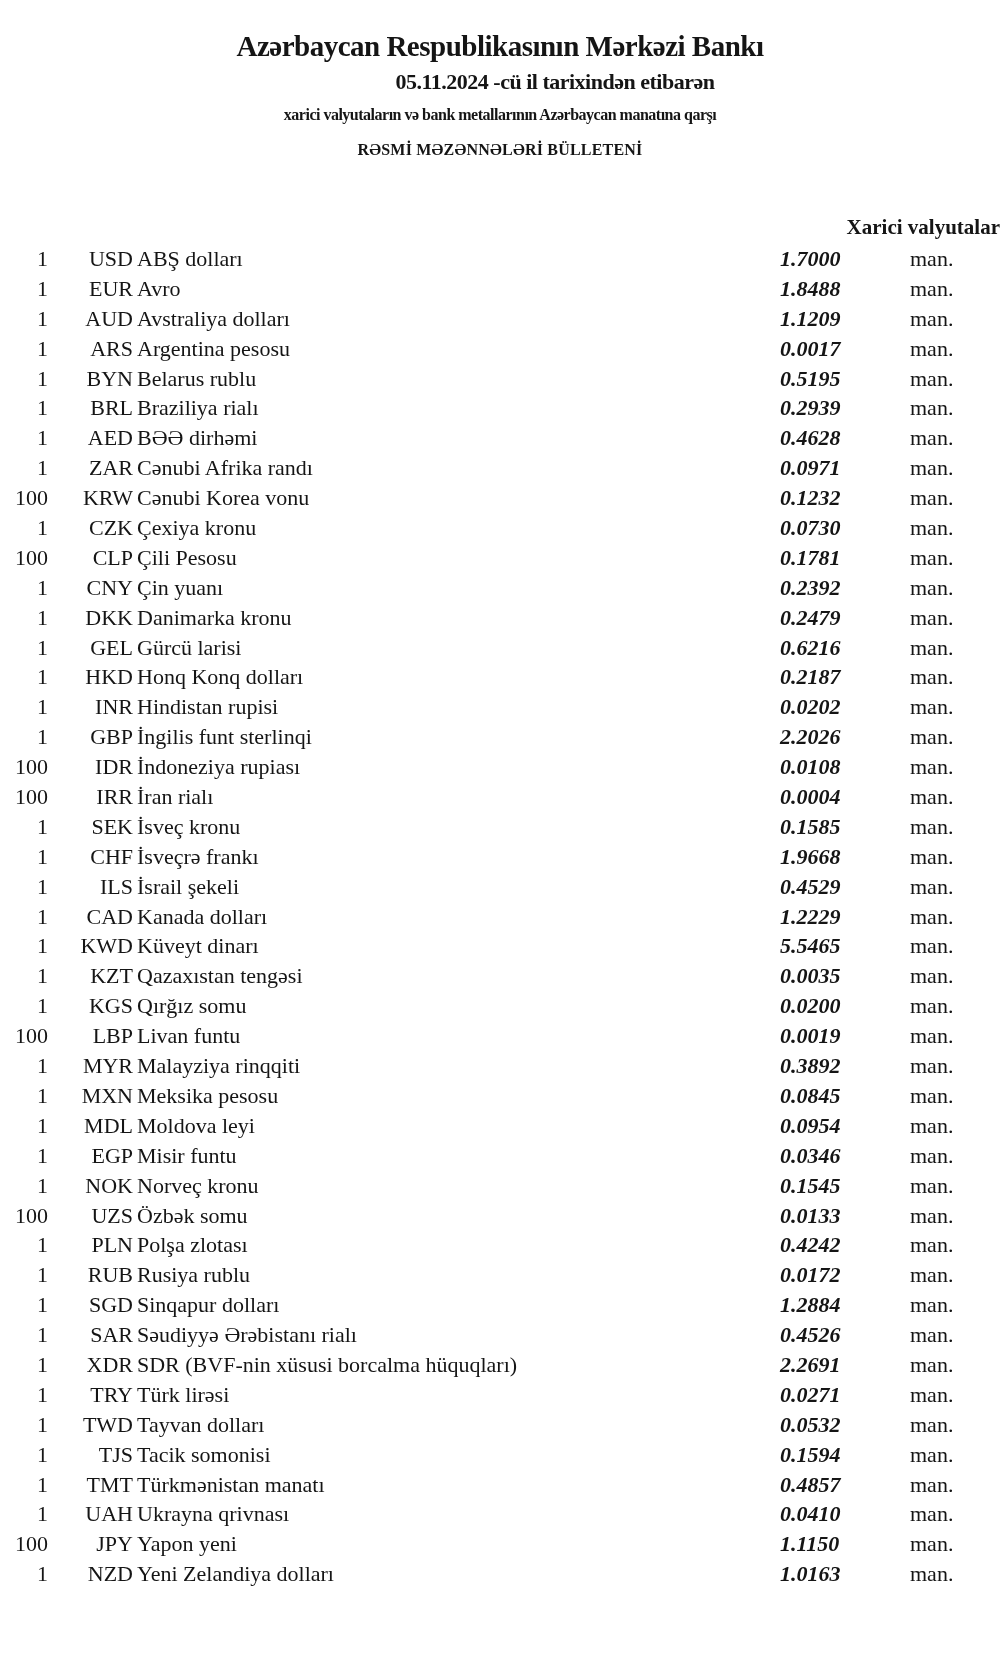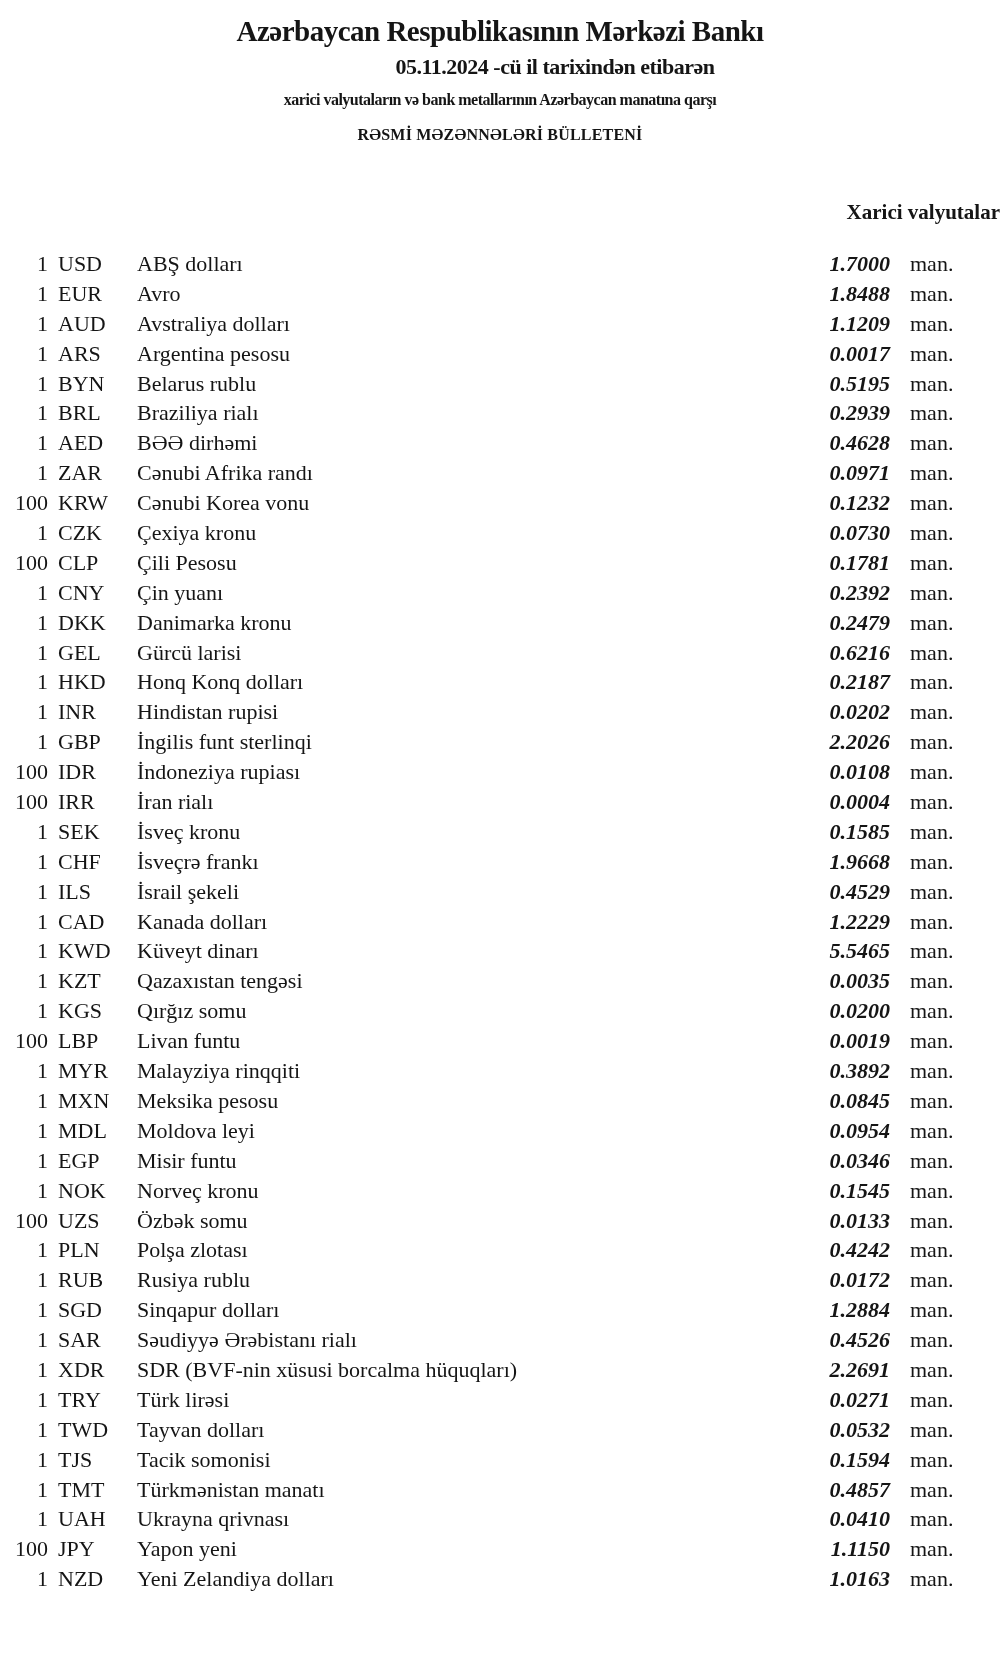--- a/index.html
+++ b/index.html
@@ -8,21 +8,21 @@
     background: #ffffff;
   }
   body {
     width: 1000px;
     height: 1663px;
     font-family: "Liberation Serif", serif;
     color: #151515;
     overflow: hidden;
   }
   .page-header {
-    padding-top: 13px;
+    padding-top: 28px;
     text-align: center;
   }
   .bank-name {
     font-size: 29px;
     font-weight: bold;
     letter-spacing: -0.5px;
     line-height: 37px;
   }
   .date-line {
     font-size: 22px;
@@ -62,34 +62,33 @@
     padding-right: 35px;
   }
   .qty {
     width: 48px;
     text-align: right;
     flex: 0 0 auto;
   }
   .code {
     width: 75px;
     margin-left: 10px;
-    text-align: left;
+    text-align: right;
     flex: 0 0 auto;
-    margin-top: 20px;
   }
   .name {
     flex: 1 1 auto;
     text-align: left;
     padding-left: 4px;
     white-space: nowrap;
     overflow: hidden;
   }
   .rate {
     width: 110px;
-    text-align: right;
+    text-align: left;
     font-weight: bold;
     font-style: italic;
     flex: 0 0 auto;
   }
   .man {
     width: 55px;
     margin-left: 20px;
     text-align: left;
     flex: 0 0 auto;
   }

